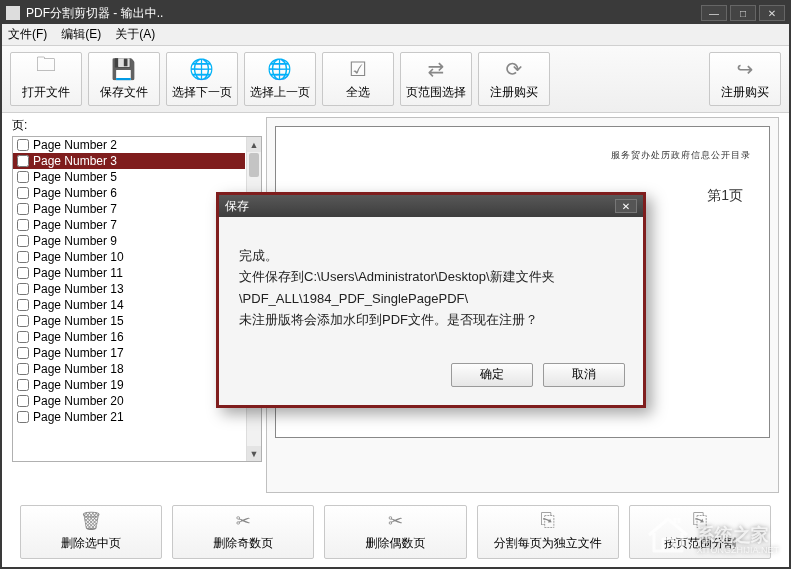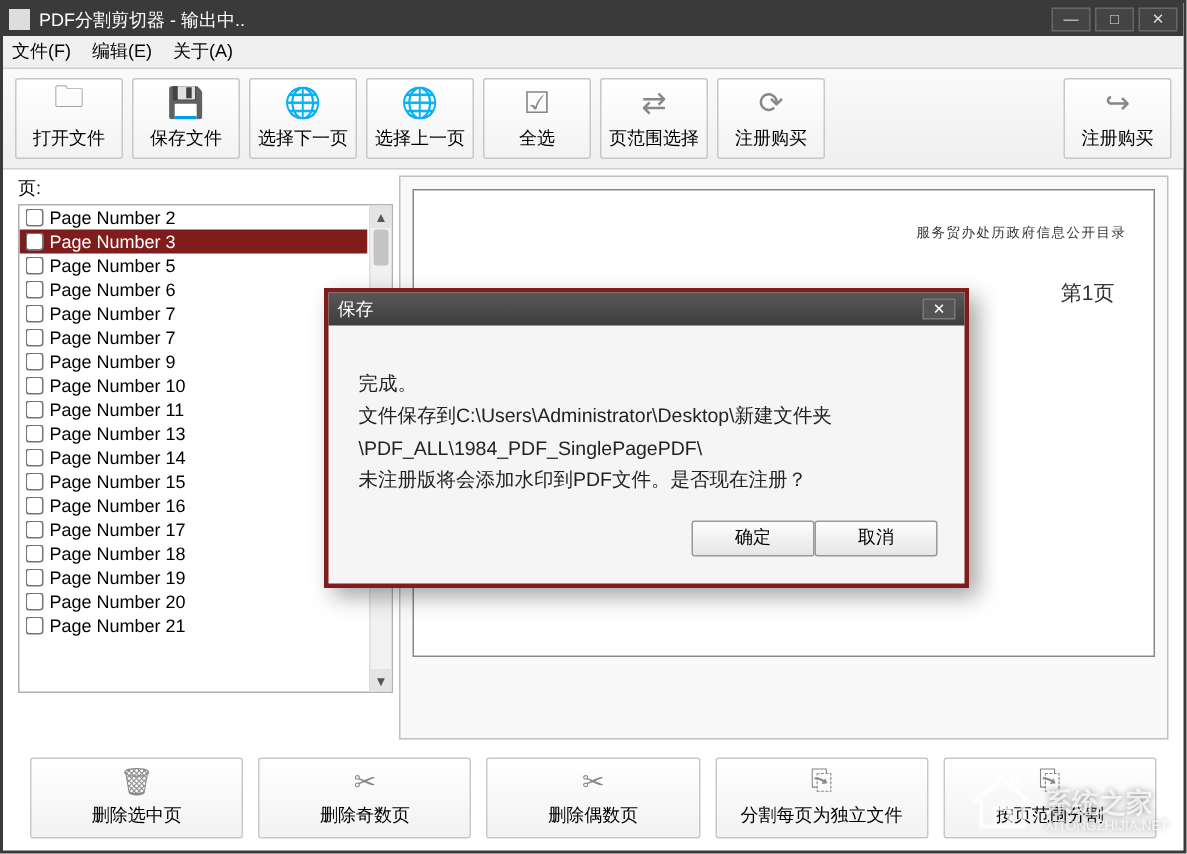--- a/index.html
+++ b/index.html
@@ -161,22 +161,23 @@
       width:22px; height:14px; background:#555; border:1px solid #777;
       display:flex;align-items:center;justify-content:center;
       font-size:10px; cursor:pointer;
     }
     .dialog-body {
       padding: 28px 20px 16px 20px;
       line-height: 1.65; font-size: 13px;
       color:#222;
     }
     .dialog-buttons {
-      display:flex; justify-content:flex-end; 
+      display:flex; justify-content:flex-end; gap:10px;
       padding: 0 18px 18px 18px;
+      margin-top: 16px;
     }
     .dlg-btn {
       width:82px; height:24px;
       background: linear-gradient(#fdfdfd,#e6e6e6);
       border:1px solid #9a9a9a;
       cursor:pointer; font-size:12px;
       border-radius: 2px;
     }
     
     .watermark {

